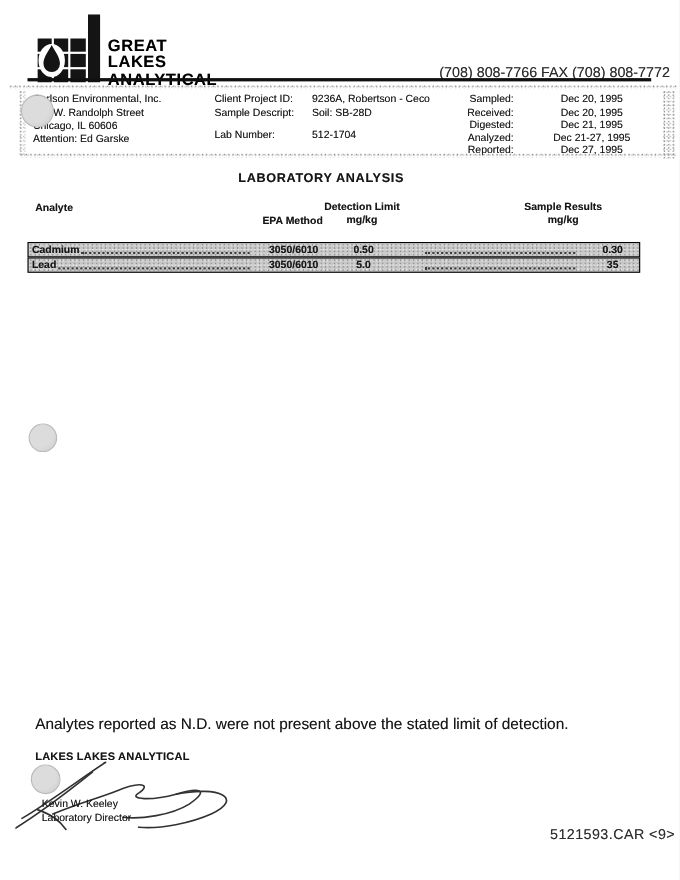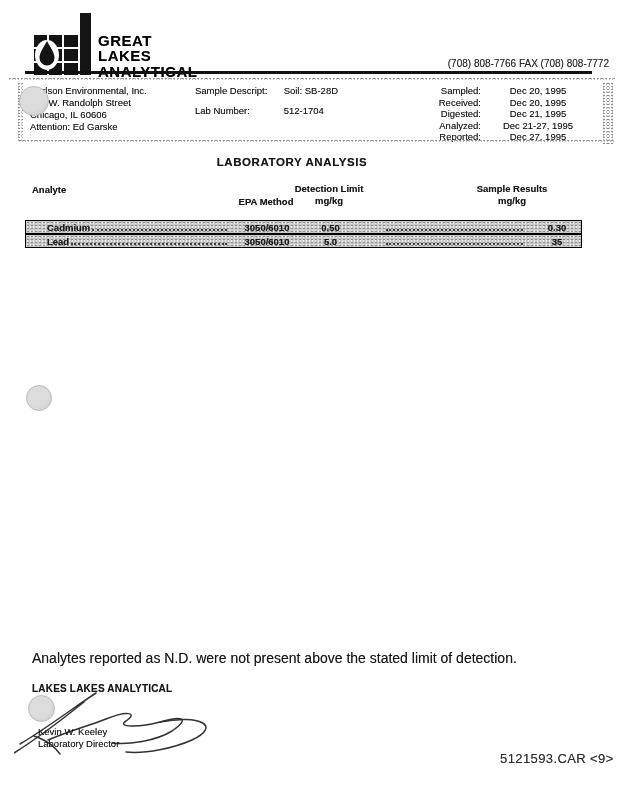--- a/index.html
+++ b/index.html
@@ -5,58 +5,58 @@
   html,body{margin:0;padding:0;background:#e8e8e8;}
   .page{
     position:relative;width:618px;height:800px;background:#ffffff;
     font-family:"Liberation Sans",sans-serif;color:#161616;overflow:hidden;
     text-shadow:0 0 .4px rgba(40,40,40,.55);
   }
   
   .logo{position:absolute;left:34px;top:13px;display:flex;align-items:flex-end;}
   .logo-text{margin-left:6px;font-weight:bold;font-size:15px;line-height:15.5px;letter-spacing:.5px;color:#000000;}
   .address{position:absolute;left:186px;top:58px;font-size:9.5px;color:#2b2b2b;}
-  .phone{position:absolute;right:9px;top:58px;font-size:10px;color:#2b2b2b;}
+  .phone{position:absolute;right:9px;top:58px;font-size:13px;color:#2b2b2b;}
   .rule-black{position:absolute;left:25px;right:26px;top:71px;height:3px;background:#101010;}
   .speckle{
     background-image:radial-gradient(circle,#8f8f8f .8px,transparent .9px),
                      radial-gradient(circle,#bdbdbd .8px,transparent .9px);
     background-size:4px 3px,3px 4px;
   }
   .speckle-line{position:absolute;height:4px;}
   .sl-top{left:8px;right:3px;top:77px;}
   .sl-bottom{left:18px;right:3px;top:139px;}
   .strip-left{position:absolute;left:17px;top:82px;width:6px;height:60px;}
   .strip-right{position:absolute;right:4px;top:82px;width:12px;height:62px;}
   
   .client-left{position:absolute;left:30px;top:85px;font-size:9.5px;line-height:12px;}
   .client-mid{position:absolute;left:195px;top:85px;font-size:9.5px;line-height:12px;}
   .client-mid .lbl{display:inline-block;width:86px;}
   .client-mid .gap{margin-top:8px;}
   .client-right{position:absolute;right:33px;top:85px;font-size:9.5px;line-height:11.6px;}
   .client-right .row{display:flex;justify-content:flex-end;}
-  .client-right .lbl{width:58px;text-align:right;margin-right:10px;}
+  .client-right .lbl{width:58px;text-align:right;margin-right:24px;}
   .client-right .val{width:94px;text-align:center;}
   
   .report-title{position:absolute;left:0;top:156px;width:584px;text-align:center;
     font-size:11.5px;font-weight:bold;letter-spacing:.6px;}
   .th{position:absolute;font-size:9.5px;font-weight:bold;}
   .th-analyte{left:32px;top:184px;}
   .th-method{left:206px;top:196px;width:120px;text-align:center;}
   .th-det{left:269px;top:183px;width:120px;text-align:center;line-height:12px;}
   .th-res{left:452px;top:183px;width:120px;text-align:center;line-height:12px;}
   .rows{position:absolute;left:25px;top:220px;width:557px;}
   .trow{display:flex;align-items:center;height:12.5px;font-size:9.5px;box-sizing:border-box;}
   .trow.hl{
     height:14px;border:1.8px solid #000;font-weight:bold;background-color:#c9c9c9;
     background-image:radial-gradient(circle,#8a8a8a .8px,transparent .9px),
                      radial-gradient(circle,#ededed .8px,transparent .9px);
     background-size:4px 3px,3px 4px;
   }
-  .c-analyte{width:205px;display:flex;align-items:center;padding-left:21px;box-sizing:border-box;}
+  .c-analyte{width:205px;display:flex;align-items:center;padding-left:3px;box-sizing:border-box;}
   .c-method{width:72px;text-align:center;}
   .c-det{width:55px;text-align:center;}
   .c-dots{flex:1;display:flex;align-items:center;}
   .c-result{width:48px;text-align:center;}
   .leader{flex:1;height:0;border-bottom:2px dotted #3d3d3d;position:relative;top:3px;margin:0 4px 0 2px;}
   .c-dots .leader{margin-left:28px;margin-right:10px;}
   
   .note{position:absolute;left:32px;top:650px;font-size:14px;}
   .footer-company{position:absolute;left:32px;top:683px;font-size:10px;font-weight:bold;letter-spacing:.2px;}
   .signature{position:absolute;left:14px;top:686px;}
@@ -106,20 +106,24 @@
   <div class="speckle-line speckle sl-top"></div>
 
   <div class="client-left">
     <div>Carlson Environmental, Inc.</div>
     <div>312 W. Randolph Street</div>
     <div>Chicago, IL  60606</div>
     <div>Attention:  Ed Garske</div>
   </div>
   <div class="client-mid">
     <div>
+      <span class="lbl">Client Project ID:</span>
+      <span>9236A, Robertson - Ceco</span>
+    </div>
+    <div>
       <span class="lbl">Sample Descript:</span>
       <span>Soil:  SB-28D</span>
     </div>
     <div class="gap">
       <span class="lbl">Lab Number:</span>
       <span>512-1704</span>
     </div>
   </div>
   <div class="client-right">
     <div class="row">

